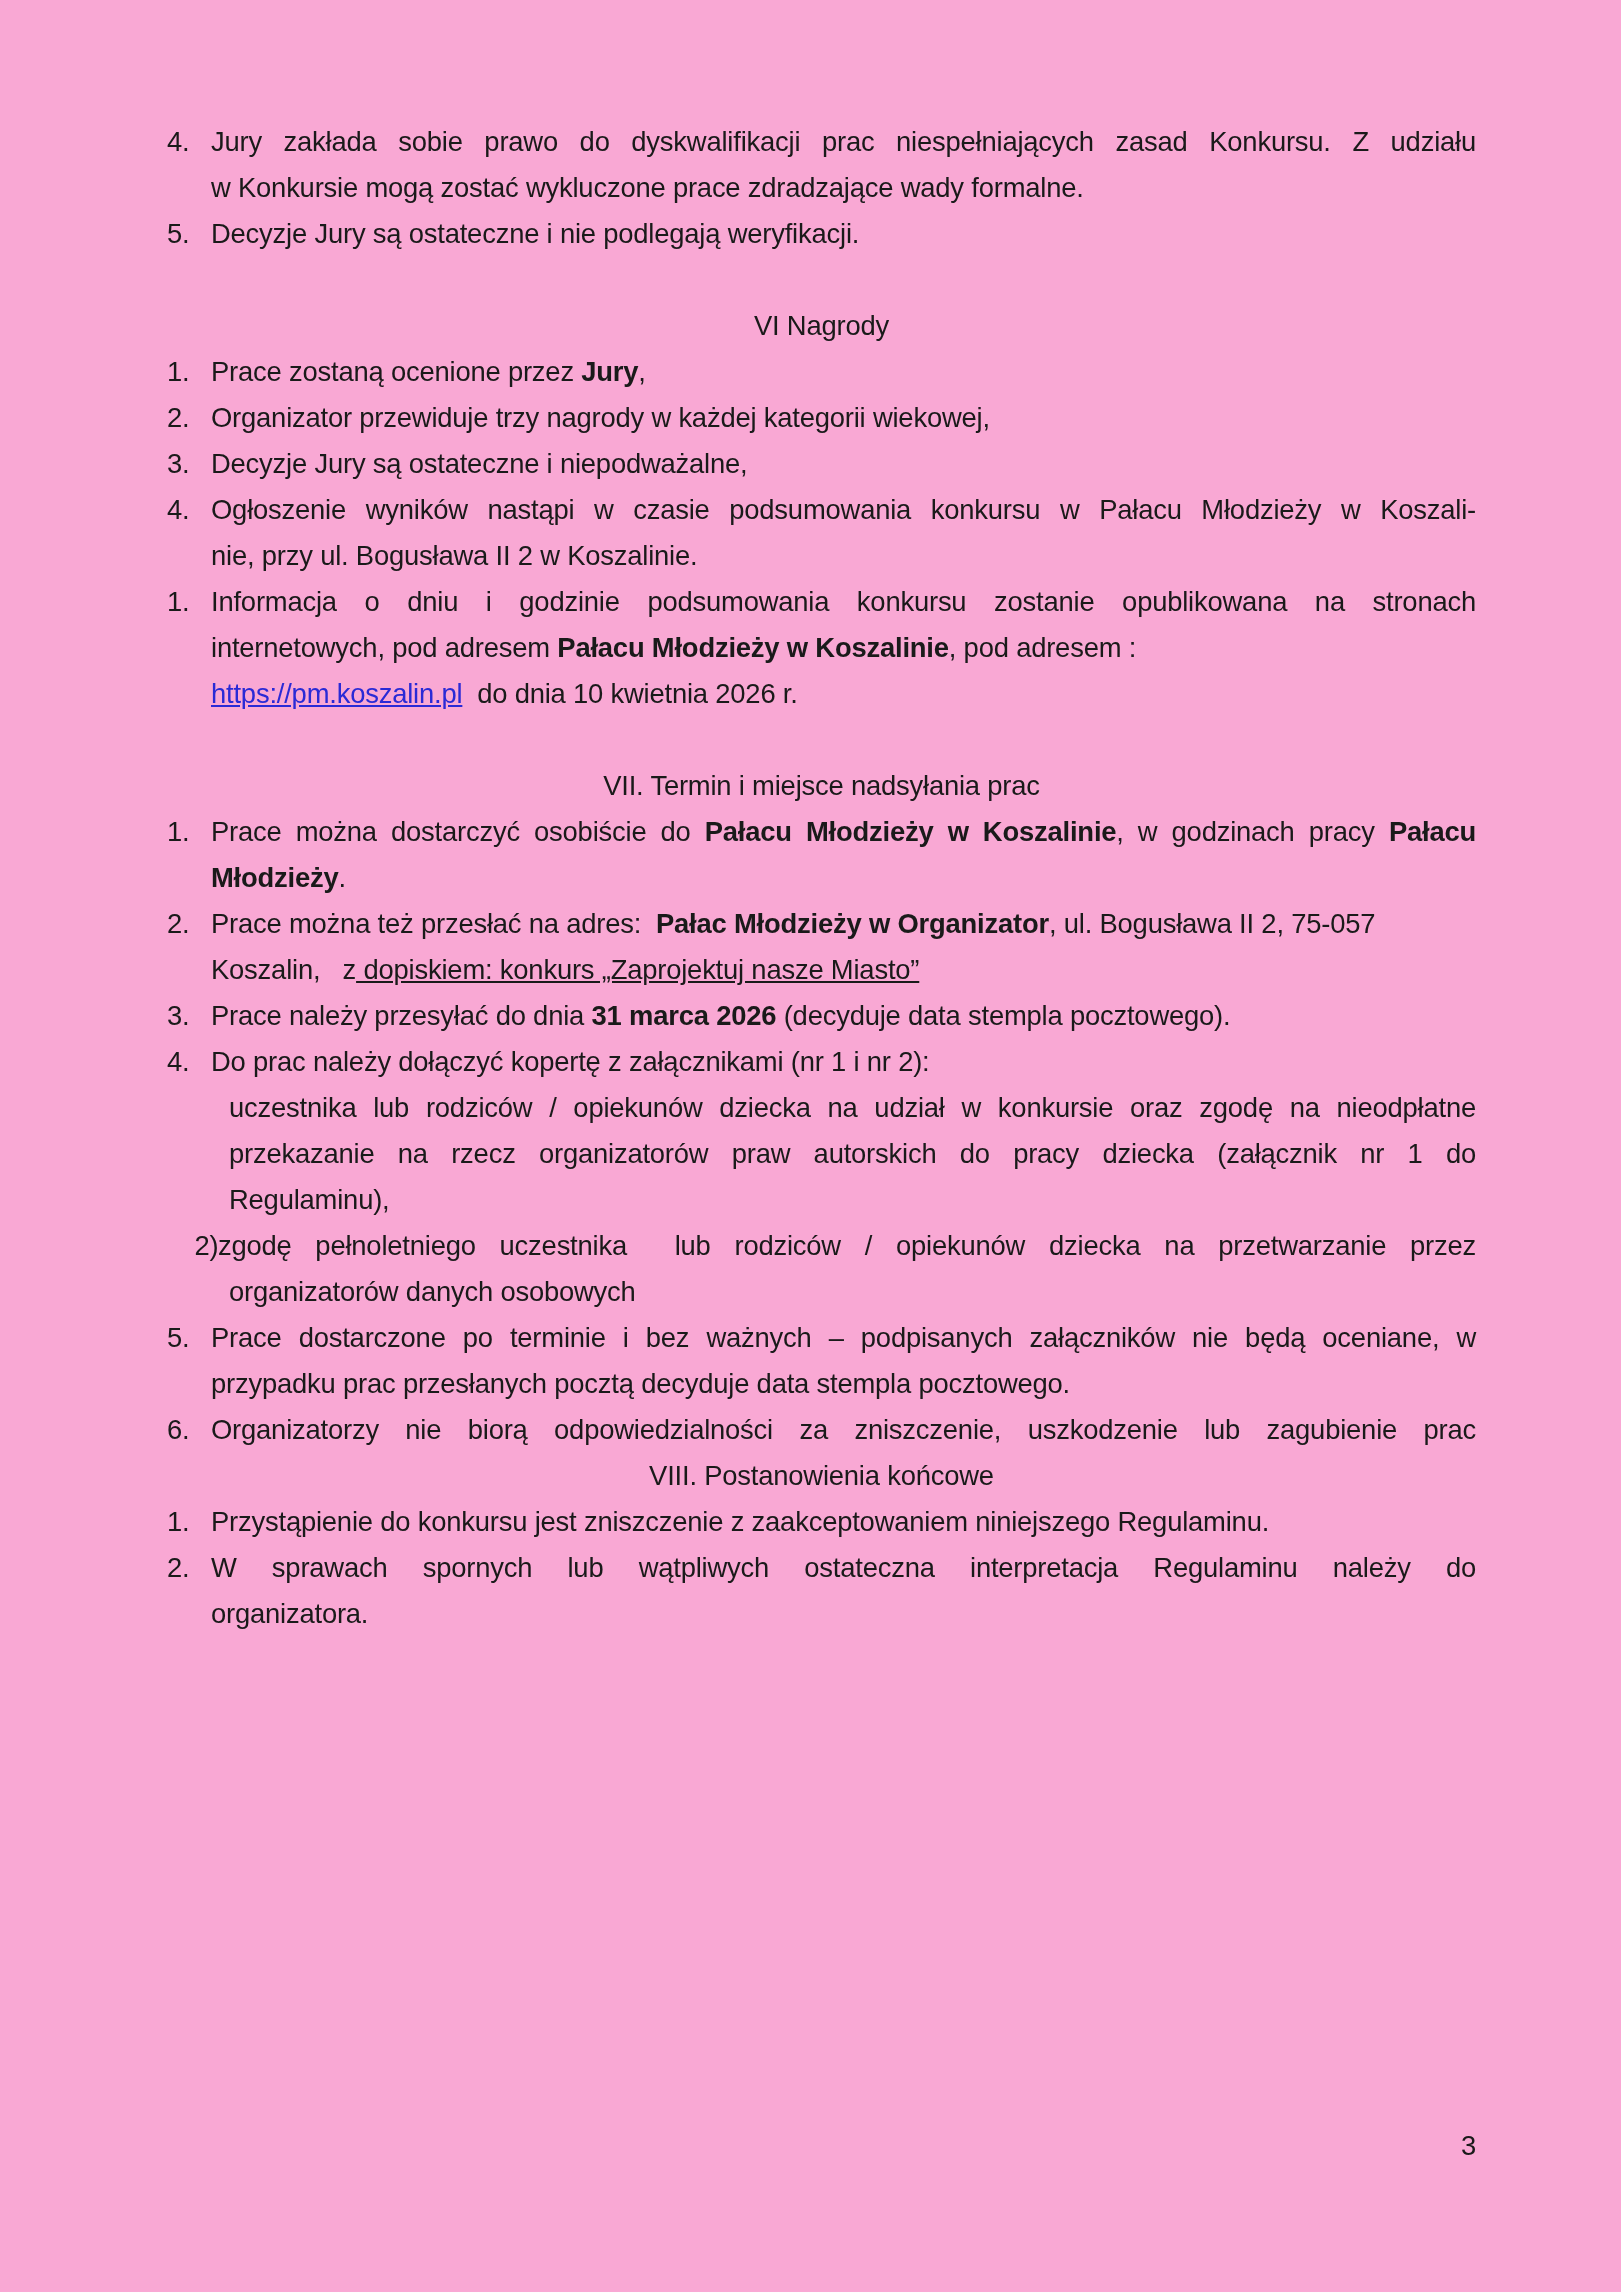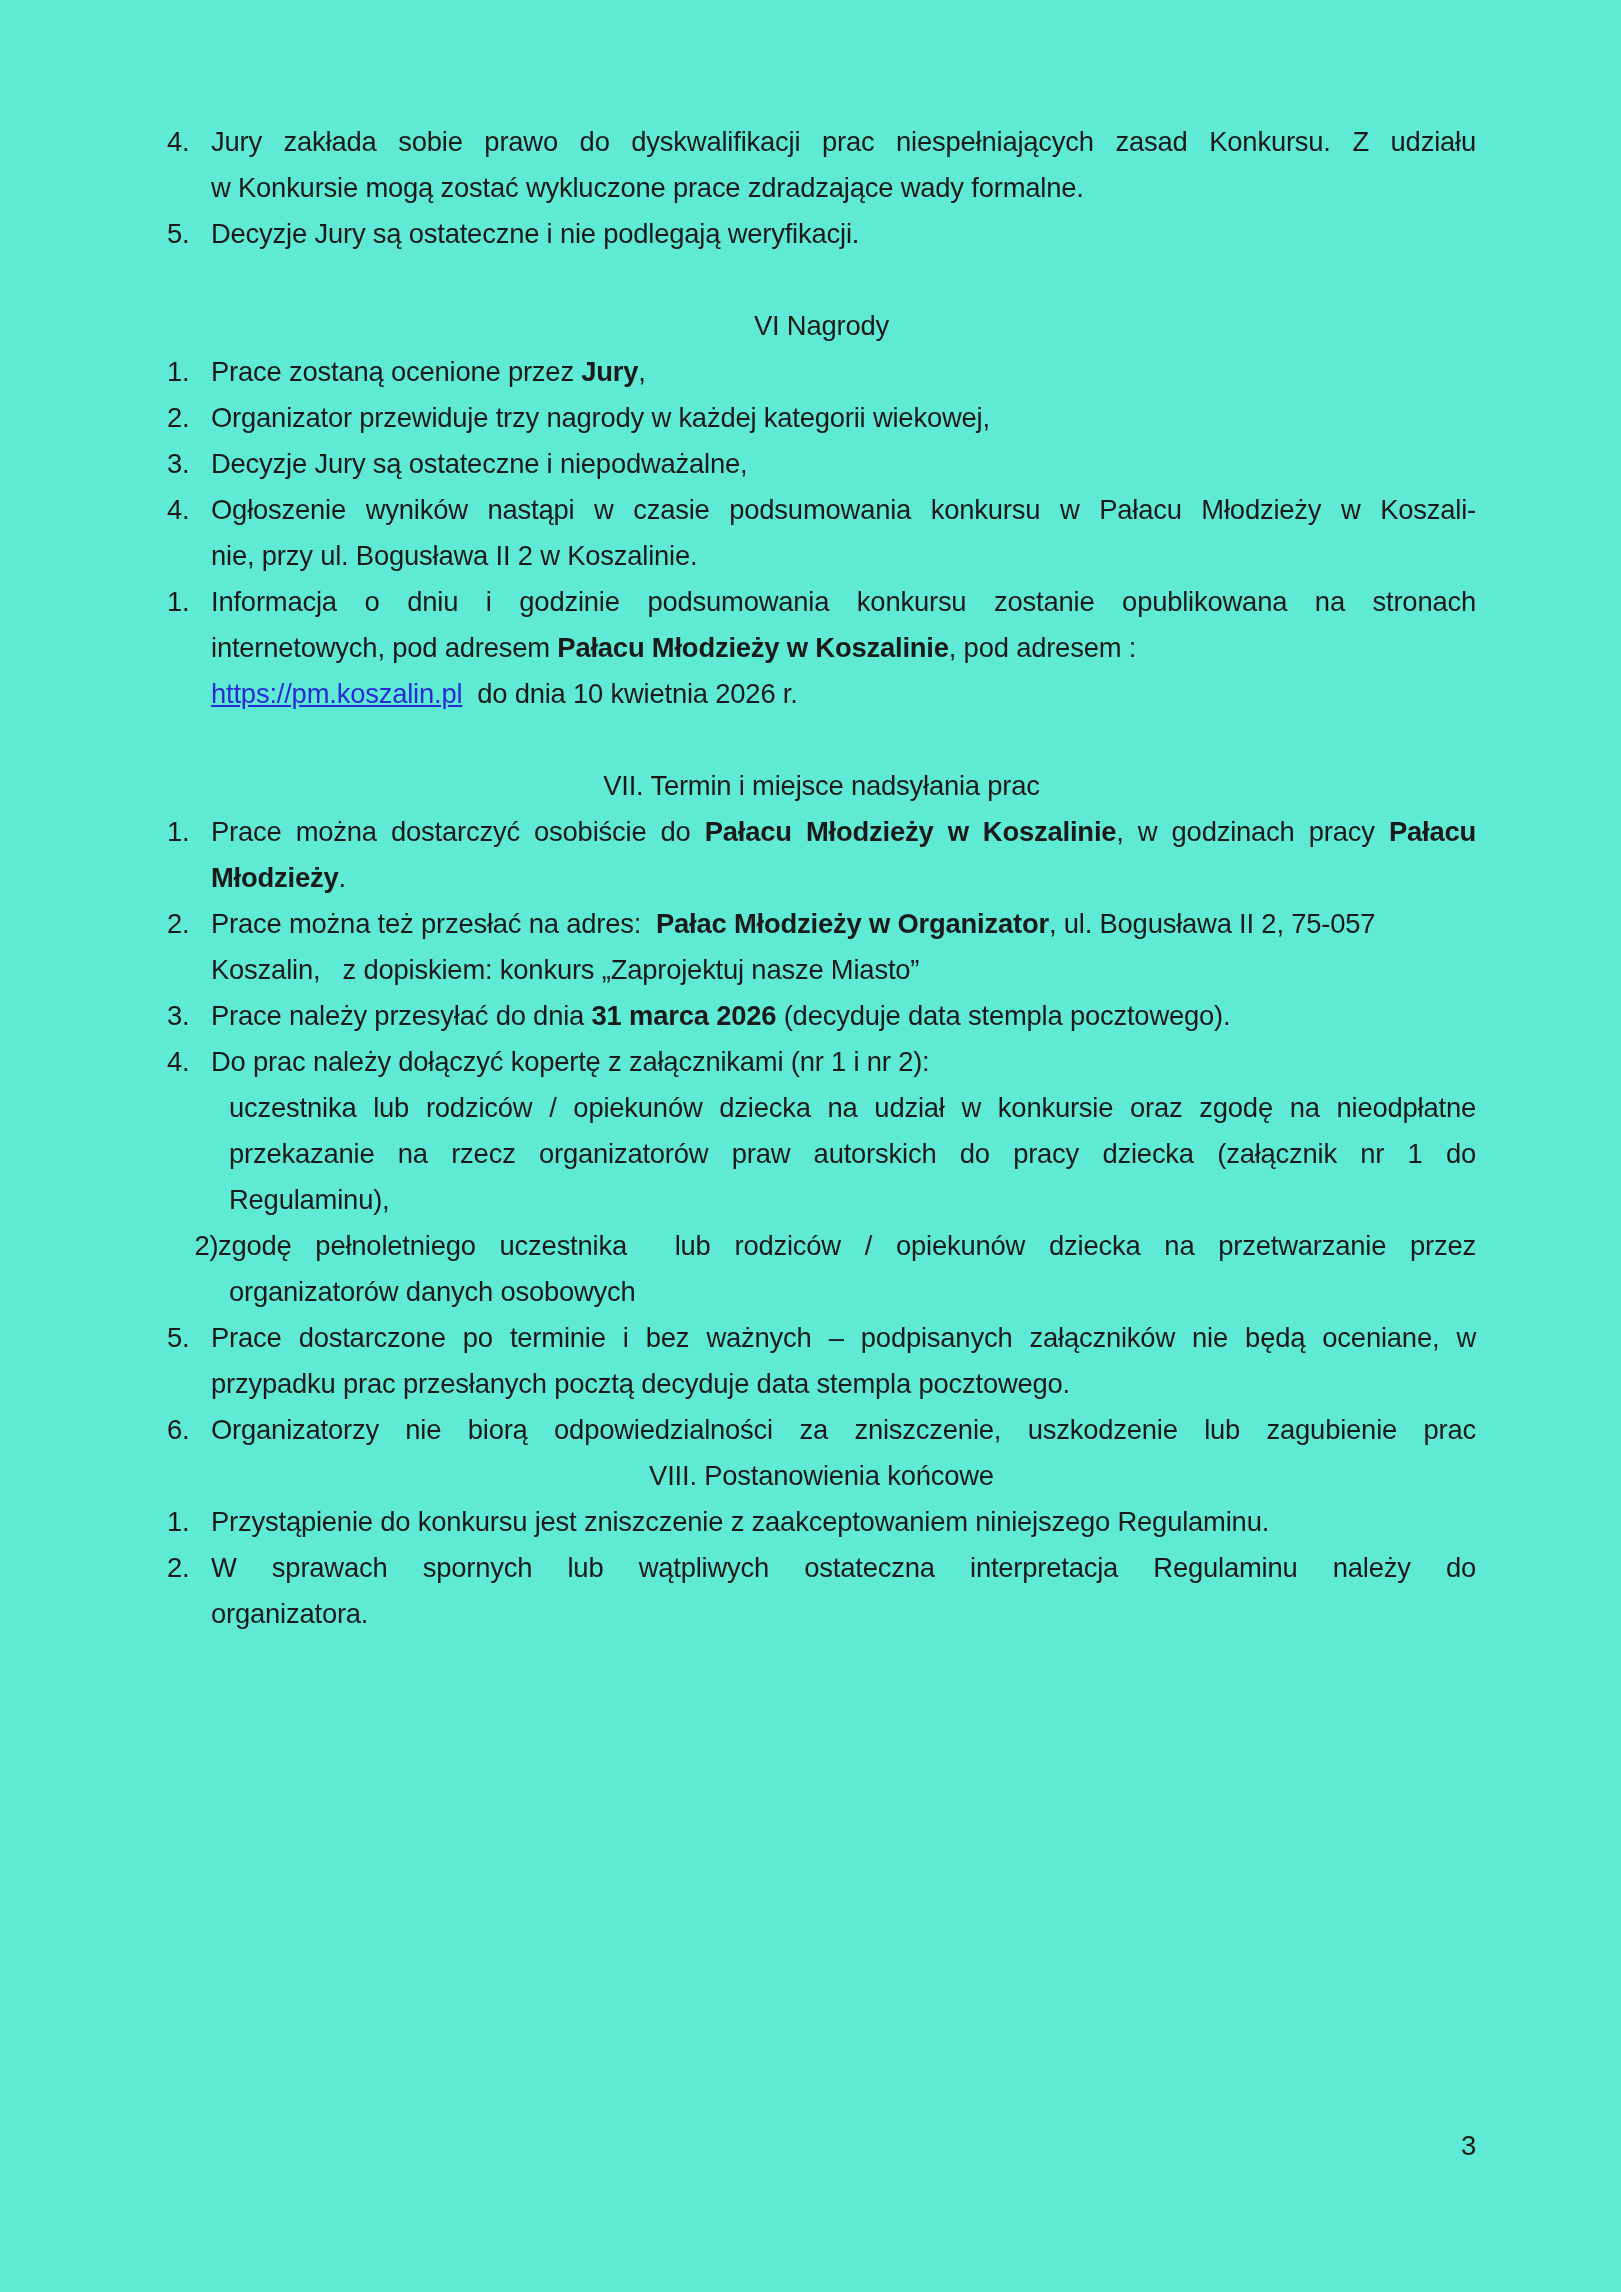--- a/index.html
+++ b/index.html
@@ -20,28 +20,28 @@
   .heading{text-align:center;}
   .spacer{height:46px;}
   .main-first{padding-left:0;}
   .main-cont{padding-left:44px;}
   .sub-first{padding-left:27.4px;}
   .sub-cont{padding-left:62px;}
   .mk{display:inline-block;vertical-align:baseline;}
   .mk-main{width:44px;}
   .mk-sub{width:23.5px;}
   .b{font-weight:bold;}
-  .u{}
+  .u{text-decoration:underline;}
   .link{color:var(--link,#2a2ad6);text-decoration:underline;cursor:pointer;text-align:center;}
   .footer{position:absolute;top:2123px;right:145px;line-height:46px;}
 </style>
 </head>
 <body>
 
-<div class="page" style="background: #5eead4; color: rgb(26, 26, 26);">
+<div class="page" style="background: #f9a8d4; color: rgb(26, 26, 26);">
   <div class="content">
       <div class="ln main-first jf"><span class="mk mk-main">4.</span><span>Jury zakłada sobie prawo do dyskwalifikacji prac niespełniających zasad Konkursu. Z udziału</span></div>
       <div class="ln main-cont"><span>w Konkursie mogą zostać wykluczone prace zdradzające wady formalne.</span></div>
       <div class="ln main-first"><span class="mk mk-main">5.</span><span>Decyzje Jury są ostateczne i nie podlegają weryfikacji.</span></div>
       <div class="spacer"></div>
       <div class="ln heading"><span>VI Nagrody</span></div>
       <div class="ln main-first"><span class="mk mk-main">1.</span><span>Prace zostaną ocenione przez </span><span class="b">Jury</span><span>,</span></div>
       <div class="ln main-first"><span class="mk mk-main">2.</span><span>Organizator przewiduje trzy nagrody w każdej kategorii wiekowej,</span></div>
       <div class="ln main-first"><span class="mk mk-main">3.</span><span>Decyzje Jury są ostateczne i niepodważalne,</span></div>
       <div class="ln main-first jf"><span class="mk mk-main">4.</span><span>Ogłoszenie wyników nastąpi w czasie podsumowania konkursu w Pałacu Młodzieży w Koszali-</span></div>

